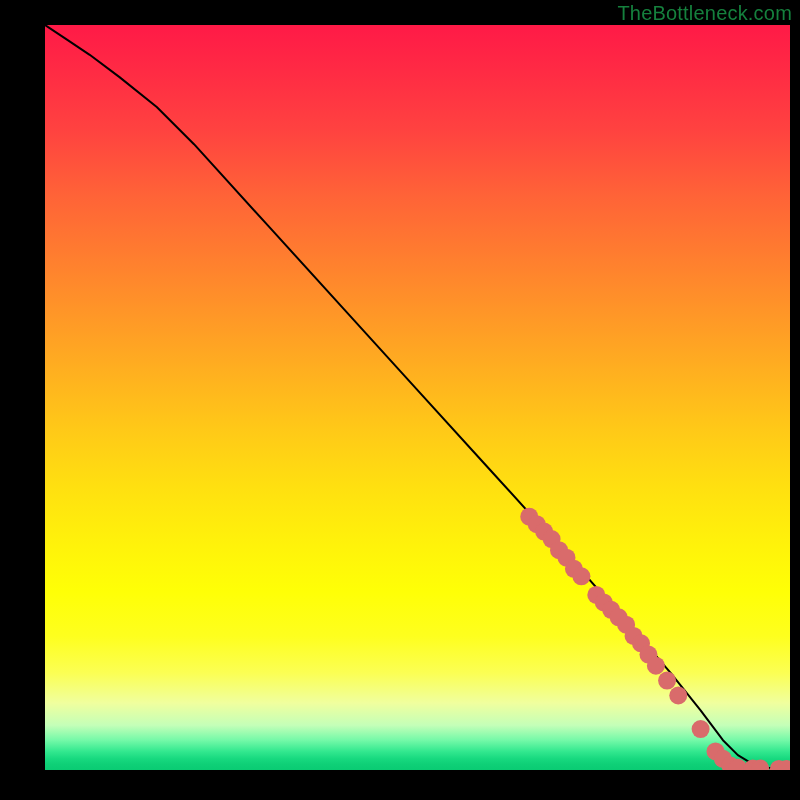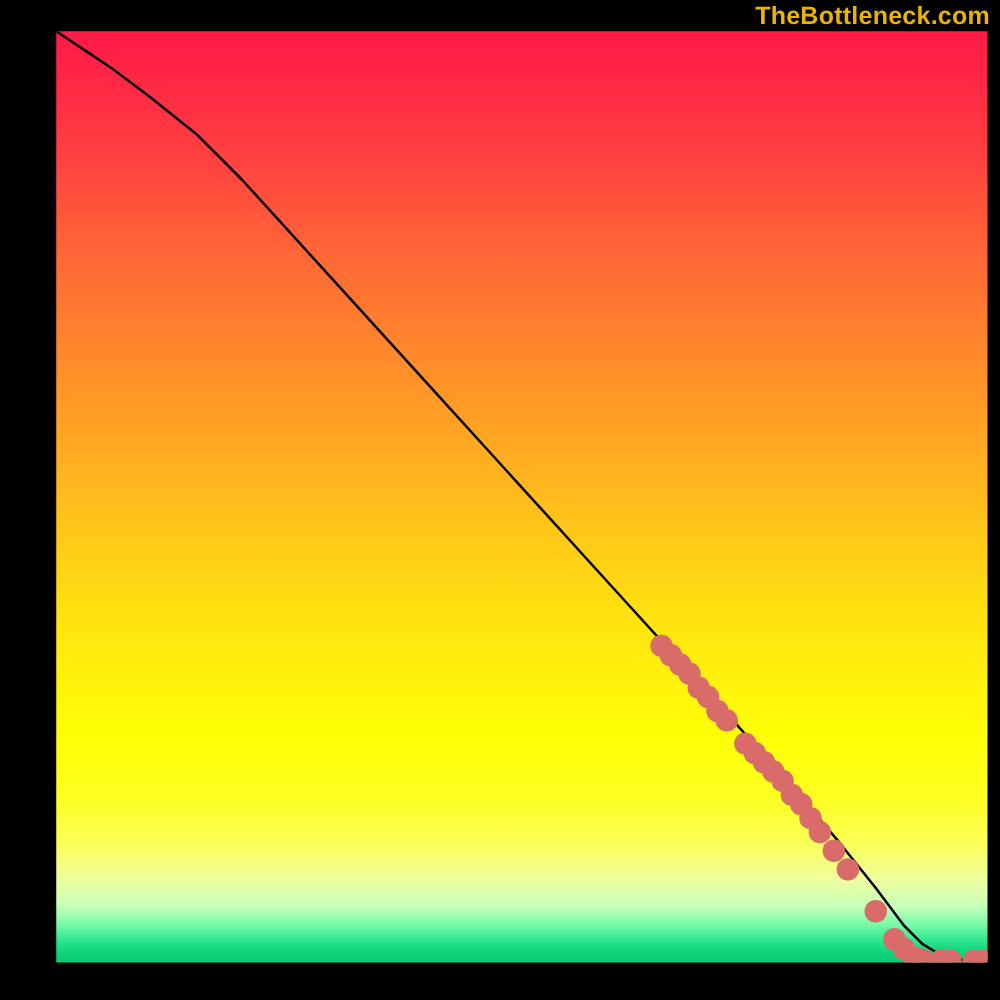--- a/index.html
+++ b/index.html
@@ -47,23 +47,23 @@
       #33e88f 97.5%,
       #17d97f 98.5%,
       #0fd077 99.2%,
       #0acb73 100%
     );
   }
   .watermark {
     position: absolute;
     top: 2px;
     right: 8px;
-    color: #eab308;
+    color: #15803d;
     font-size: 20px;
-    font-weight: 700;
+    font-weight: 400;
     letter-spacing: 0.2px;
     user-select: none;
   }
   svg.overlay {
     position: absolute;
     inset: 0;
   }
 </style>
 </head>
 <body>

